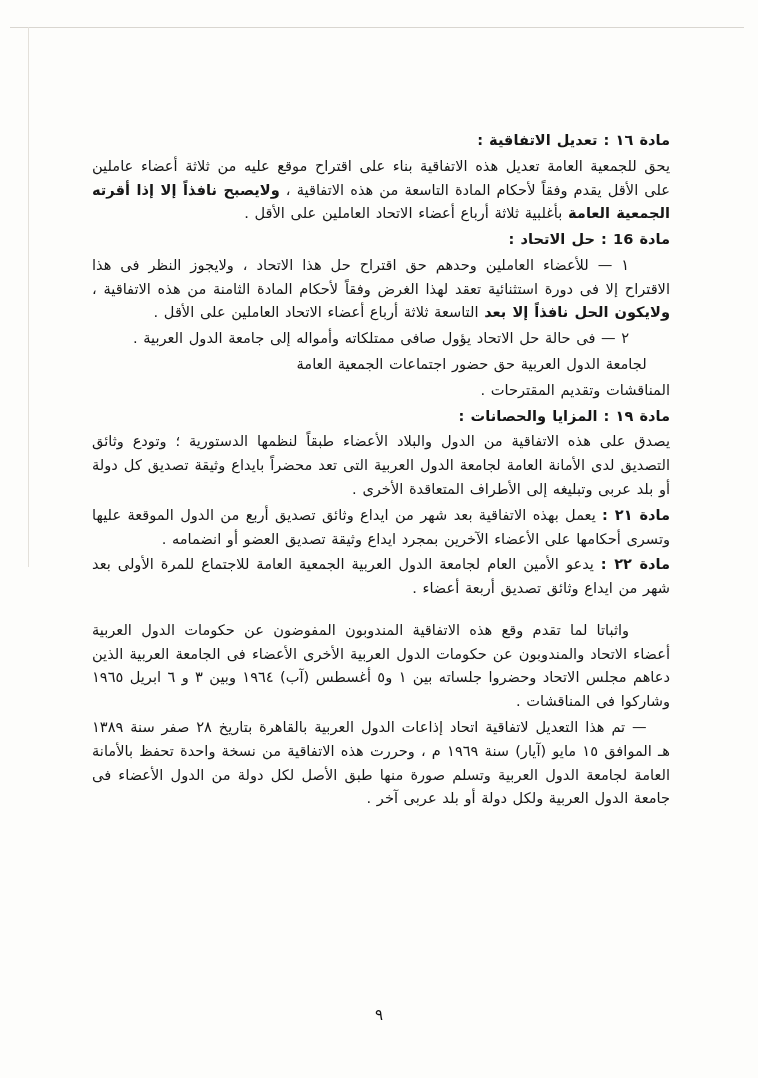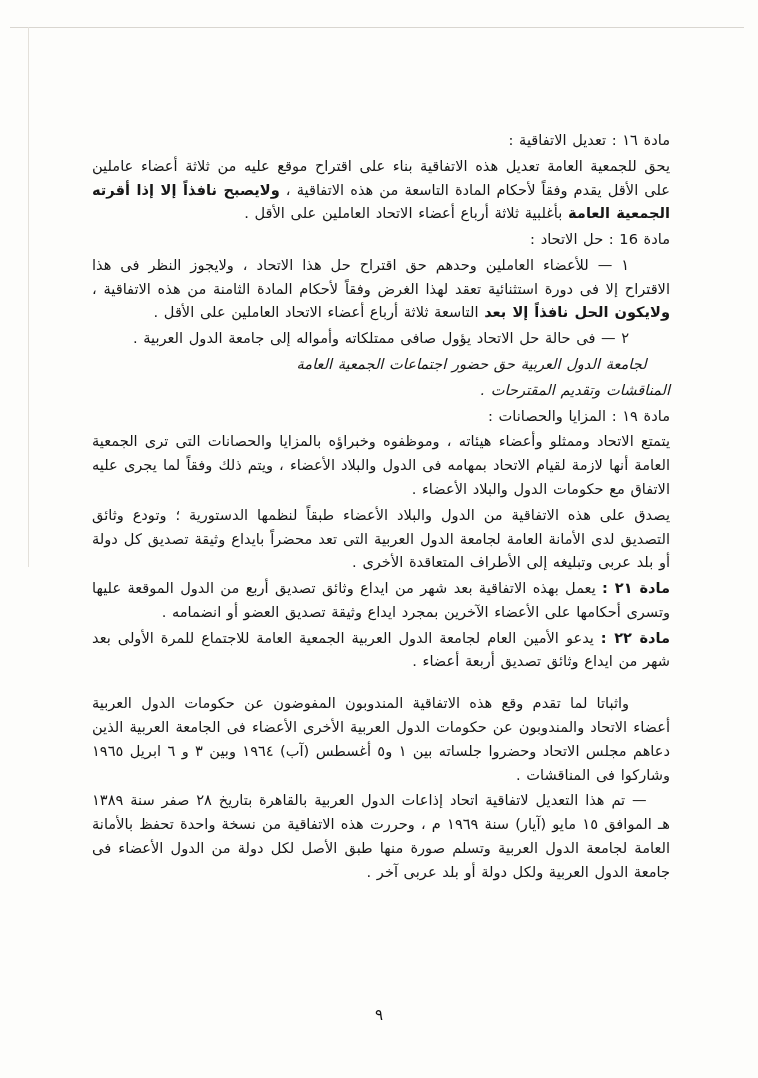--- a/index.html
+++ b/index.html
@@ -30,25 +30,25 @@
     top: 128px; right: 88px; left: 92px;
     direction: rtl;
     text-align: justify;
     text-align-last: right;
     font-size: 14.6px;
     line-height: 1.63;
     color: #161616;
     word-spacing: 1px;
   }
   .doc p { margin: 0 0 2px 0; }
-  .h { font-weight: normal; }
+  .h { font-weight: bold; }
   .b { font-weight: bold; }
   .indent1 { text-indent: 1.6em; }
   .indent2 { text-indent: 2.8em; }
-  .single { text-align: left; font-style: italic; }
+  .single { text-align: left; }
   .gap-md { height: 16px; }
   .page-number {
     position: absolute;
     left: 0; right: 0; bottom: 54px;
     text-align: center;
     font-size: 15px;
     color: #111;
     direction: rtl;
   }
 </style>
@@ -65,21 +65,20 @@
     <p><span>يحق للجمعية العامة تعديل هذه الاتفاقية بناء على اقتراح موقع عليه من ثلاثة أعضاء عاملين على الأقل يقدم وفقاً لأحكام المادة التاسعة من هذه الاتفاقية ، </span><span class="b">ولايصبح نافذاً إلا إذا أقرته الجمعية العامة</span><span> بأغلبية ثلاثة أرباع أعضاء الاتحاد العاملين على الأقل .</span></p>
 
     <p class="h">مادة 16 : حل الاتحاد :</p>
     <p class="indent2"><span>١ — للأعضاء العاملين وحدهم حق اقتراح حل هذا الاتحاد ، ولايجوز النظر فى هذا الاقتراح إلا فى دورة استثنائية تعقد لهذا الغرض وفقاً لأحكام المادة الثامنة من هذه الاتفاقية ، </span><span class="b">ولايكون الحل نافذاً إلا بعد</span><span> التاسعة ثلاثة أرباع أعضاء الاتحاد العاملين على الأقل .</span></p>
     <p class="indent2">٢ — فى حالة حل الاتحاد يؤول صافى ممتلكاته وأمواله إلى جامعة الدول العربية .</p>
 
     <p class="indent1 single">لجامعة الدول العربية حق حضور اجتماعات الجمعية العامة</p>
     <p class="single">المناقشات وتقديم المقترحات .</p>
 
     <p class="h">مادة ١٩ : المزايا والحصانات :</p>
-    <p>يتمتع الاتحاد وممثلو وأعضاء هيئاته ، وموظفوه وخبراؤه بالمزايا والحصانات التى ترى الجمعية العامة أنها لازمة لقيام الاتحاد بمهامه فى الدول والبلاد الأعضاء ، ويتم ذلك وفقاً لما يجرى عليه الاتفاق مع حكومات الدول والبلاد الأعضاء .</p>
 
     <p>يصدق على هذه الاتفاقية من الدول والبلاد الأعضاء طبقاً لنظمها الدستورية ؛ وتودع وثائق التصديق لدى الأمانة العامة لجامعة الدول العربية التى تعد محضراً بايداع وثيقة تصديق كل دولة أو بلد عربى وتبليغه إلى الأطراف المتعاقدة الأخرى .</p>
 
     <p><span class="b">مادة ٢١ :</span><span> يعمل بهذه الاتفاقية بعد شهر من ايداع وثائق تصديق أربع من الدول الموقعة عليها وتسرى أحكامها على الأعضاء الآخرين بمجرد ايداع وثيقة تصديق العضو أو انضمامه .</span></p>
 
     <p><span class="b">مادة ٢٢ :</span><span> يدعو الأمين العام لجامعة الدول العربية الجمعية العامة للاجتماع للمرة الأولى بعد شهر من ايداع وثائق تصديق أربعة أعضاء .</span></p>
 
     <div class="gap-md"></div>
 
     <p class="indent2">واثباتا لما تقدم وقع هذه الاتفاقية المندوبون المفوضون عن حكومات الدول العربية أعضاء الاتحاد والمندوبون عن حكومات الدول العربية الأخرى الأعضاء فى الجامعة العربية الذين دعاهم مجلس الاتحاد وحضروا جلساته بين ١ و٥ أغسطس (آب) ١٩٦٤ وبين ٣ و ٦ ابريل ١٩٦٥ وشاركوا فى المناقشات .</p>

